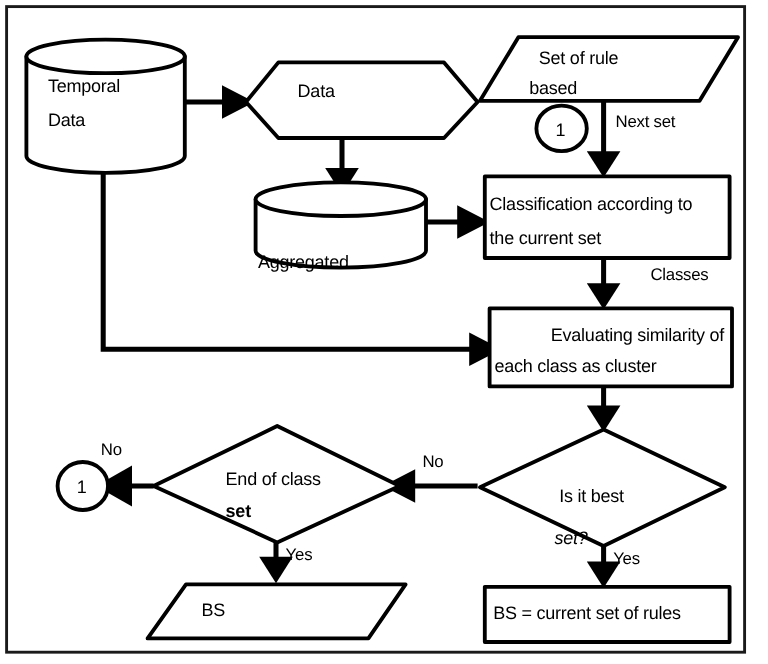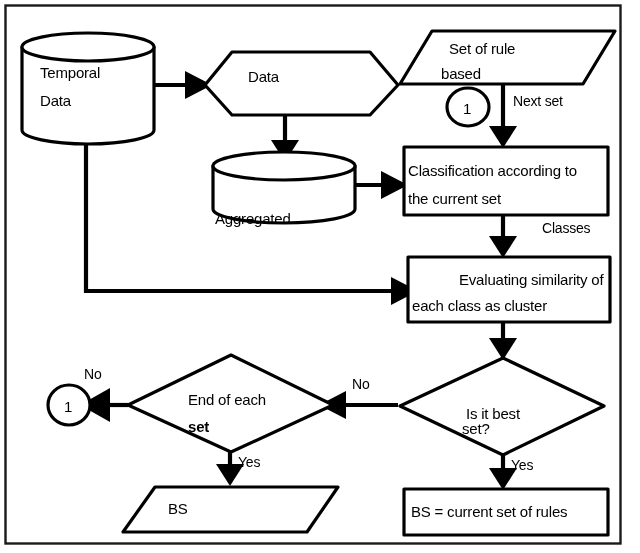--- a/index.html
+++ b/index.html
@@ -188,23 +188,23 @@
 
   <div class="lbl lbl-node" style="left:215px; top:172px;margin-top:36px;">Aggregated</div>
 
   <div class="lbl lbl-node" style="left:408px; top:160px;">Classification according to</div>
   <div class="lbl lbl-node" style="left:408px; top:188px;">the current set</div>
 
   <div class="lbl lbl-node" style="left:412px; top:269px;margin-left:47px;">Evaluating similarity of</div>
   <div class="lbl lbl-node" style="left:412px; top:295px;">each class as cluster</div>
 
   <div class="lbl lbl-node" style="left:466px; top:391px;margin-top:12px;">Is it best</div>
-  <div class="lbl lbl-node" style="left:462px; top:418px;">set?</div>
-
-  <div class="lbl lbl-node" style="left:188px; top:389px;">End of each</div>
+  <div class="lbl lbl-node" style="left:462px; top:438px;font-style:italic;">set?</div>
+
+  <div class="lbl lbl-node" style="left:188px; top:389px;">End of class</div>
   <div class="lbl lbl-node" style="left:188px; top:416px;font-weight:bold;">set</div>
 
   <div class="lbl lbl-num" style="left:64px; top:396px;">1</div>
 
   <div class="lbl lbl-node" style="left:168px; top:498px;">BS</div>
 
   <div class="lbl lbl-node" style="left:411px; top:501px;">BS = current set of rules</div>
 
   <div class="lbl lbl-edge" style="left:513px; top:91px;">Next set</div>
 

